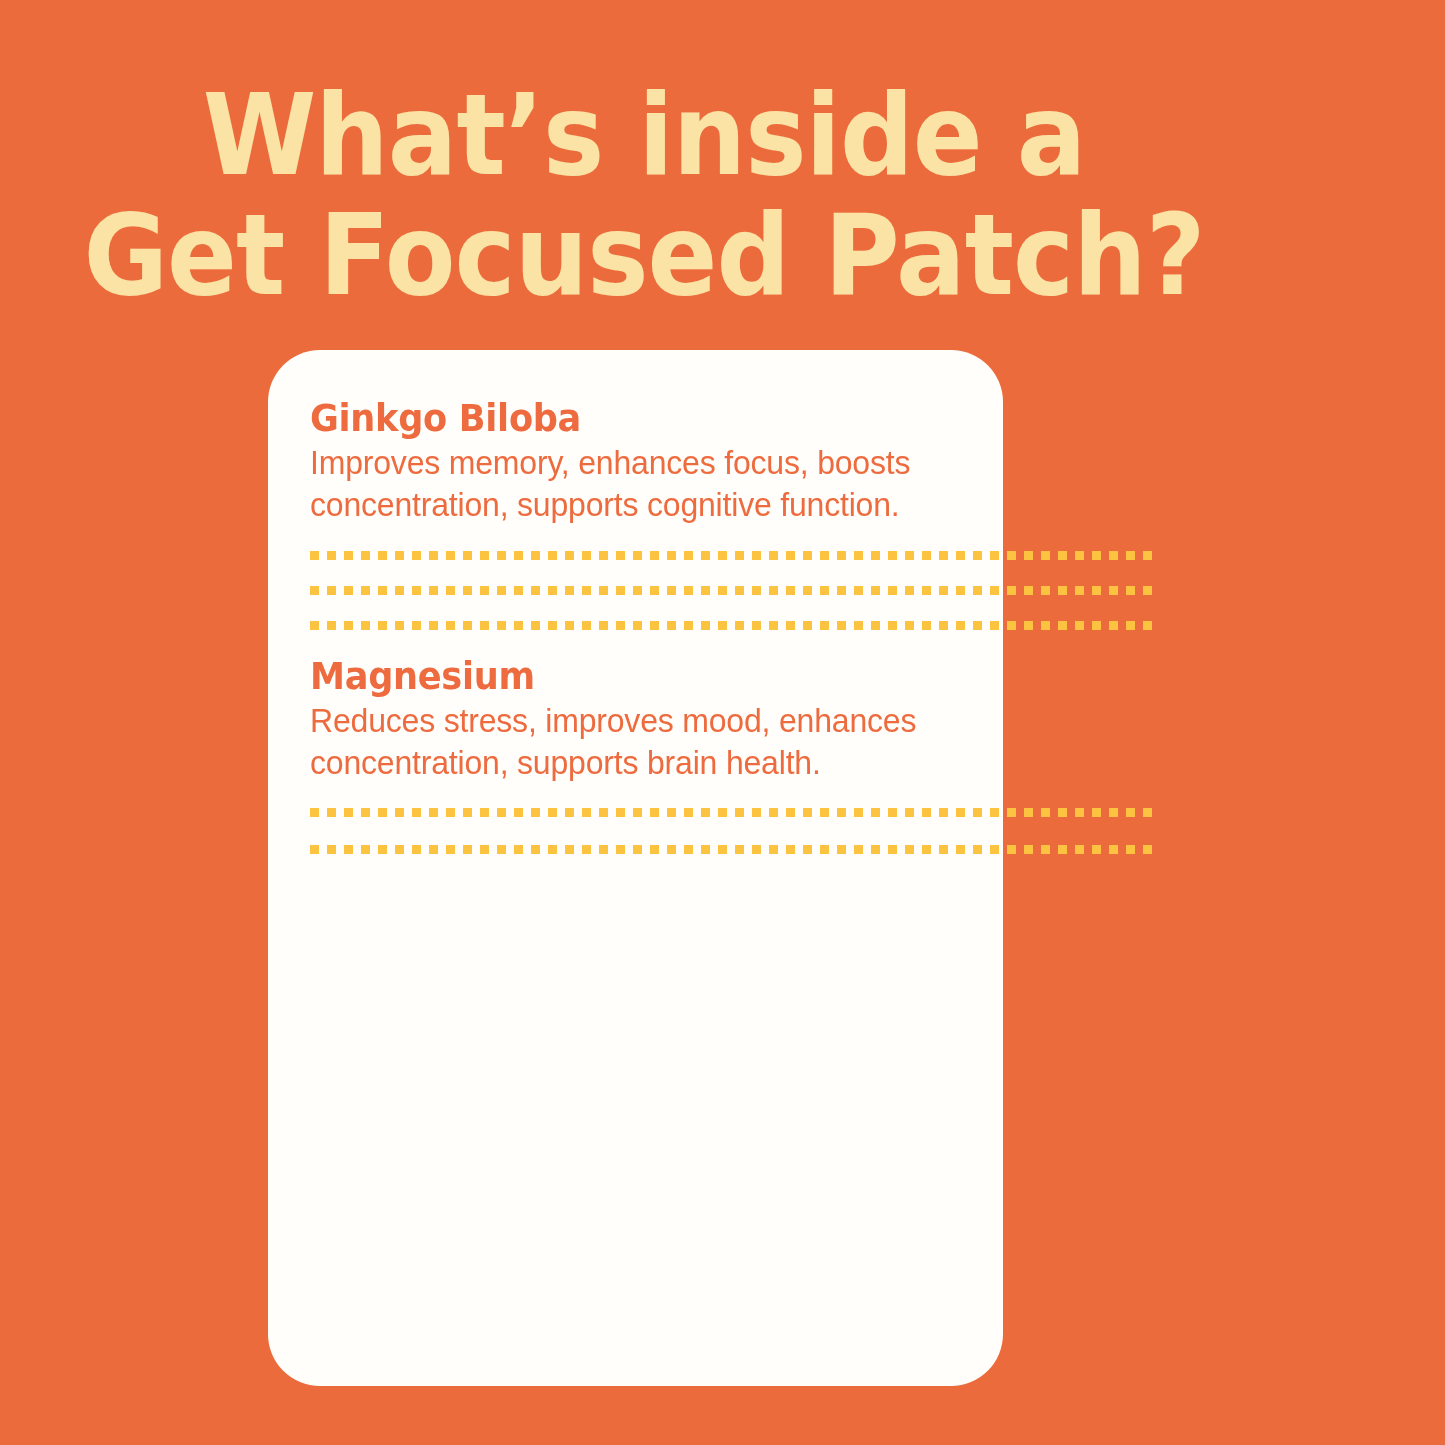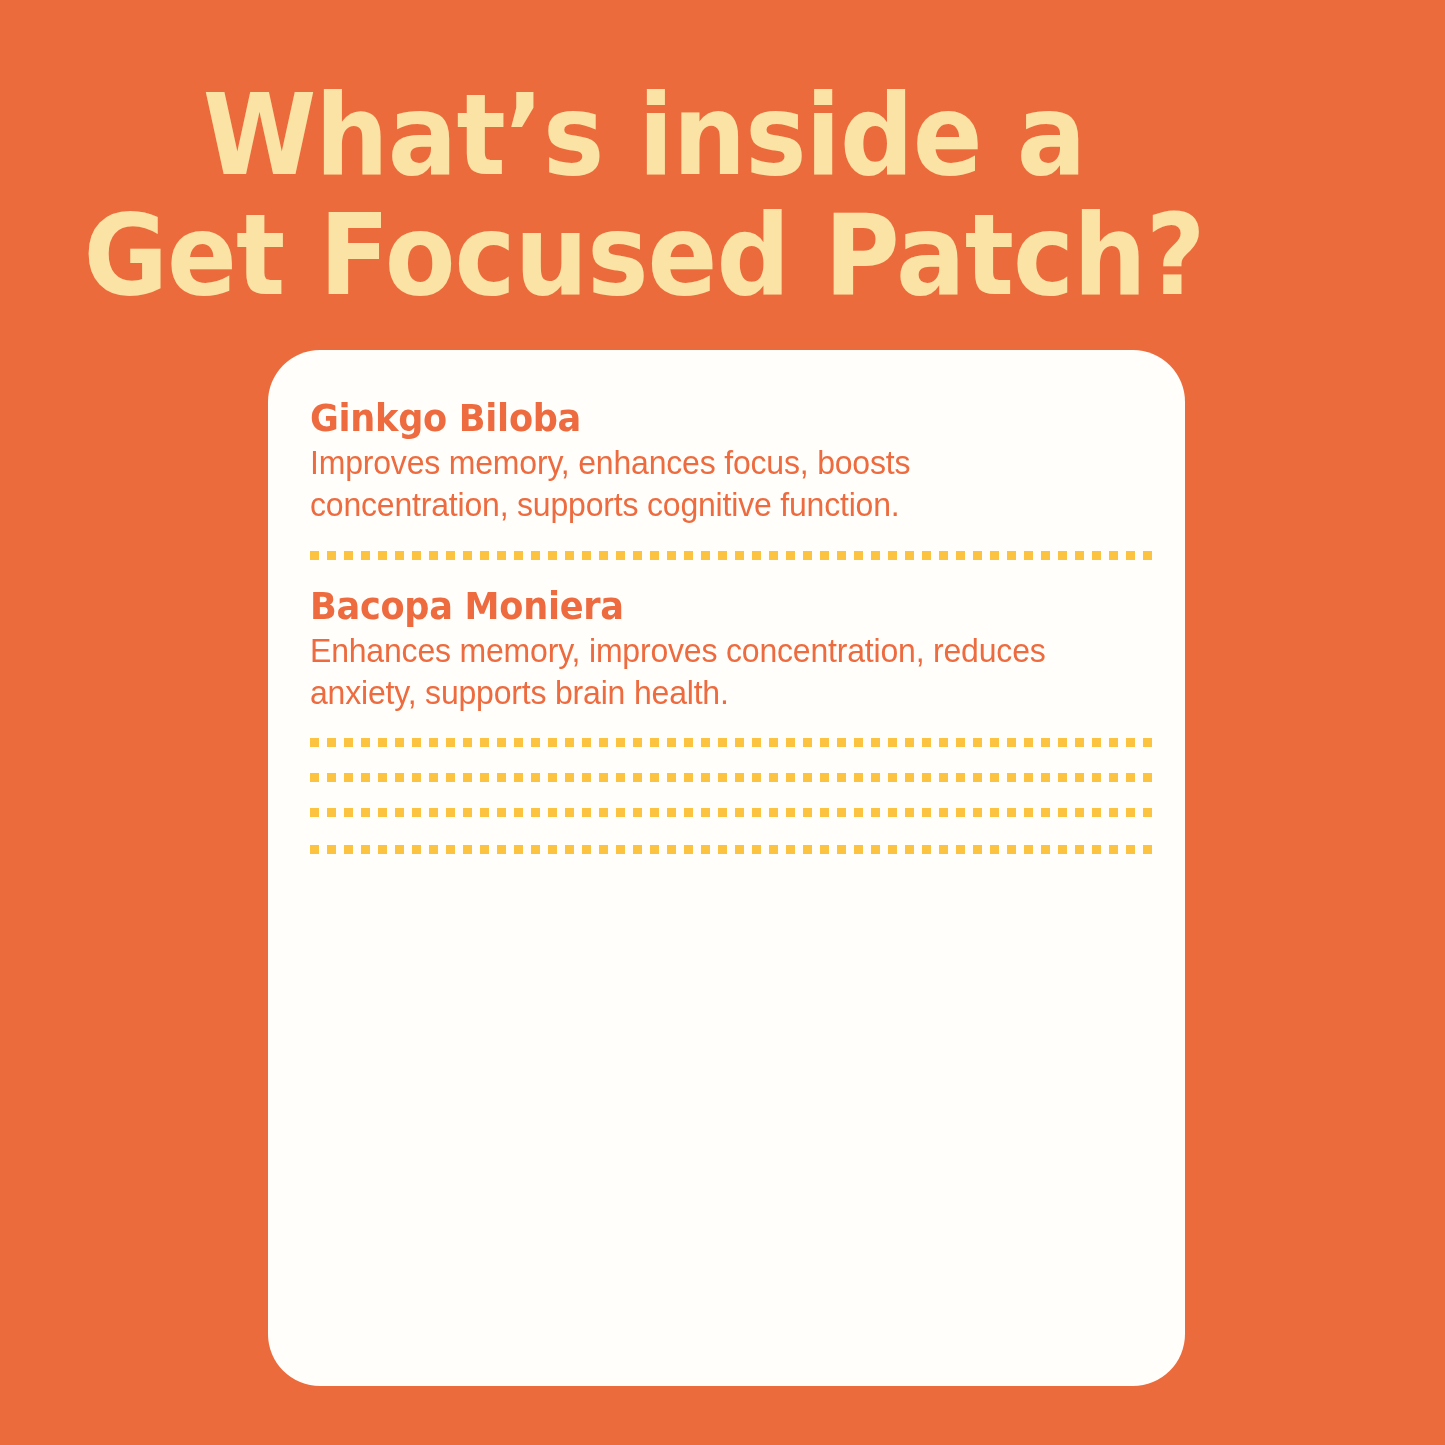--- a/index.html
+++ b/index.html
@@ -45,21 +45,21 @@
   }
   .title-line.line2 {
     margin-top: 6px;
   }
 
   
   .card {
     position: absolute;
     left: 268px;
     top: 350px;
-    width: 917px;
+    width: 735px;
     height: 1036px;
     background: #FFFEFA;
     border-radius: 52px;
     box-sizing: border-box;
     padding: 48px 30px 0 42px;
   }
 
   .ingredient {
     position: relative;
   }
@@ -123,26 +123,26 @@
   </div>
 
   <div class="card">
 
     <div class="ingredient">
       <p class="ing-name">Ginkgo Biloba</p>
       <p class="ing-desc">Improves memory, enhances focus, boosts concentration, supports cognitive function.</p>
     </div>
     <div class="divider"></div>
 
-    <div class="ingredient">
-      <p class="ing-name">Bacopa Moniera</p>
-      <p class="ing-desc">Enhances memory, improves concentration, reduces anxiety, supports brain health.</p>
-    </div>
     <div class="divider"></div>
 
     <div class="divider"></div>
 
+    <div class="ingredient">
+      <p class="ing-name">Magnesium</p>
+      <p class="ing-desc">Reduces stress, improves mood, enhances concentration, supports brain health.</p>
+    </div>
     <div class="divider"></div>
 
     <div class="divider last"></div>
 
   </div>
 </div>
 
 </body></html>

